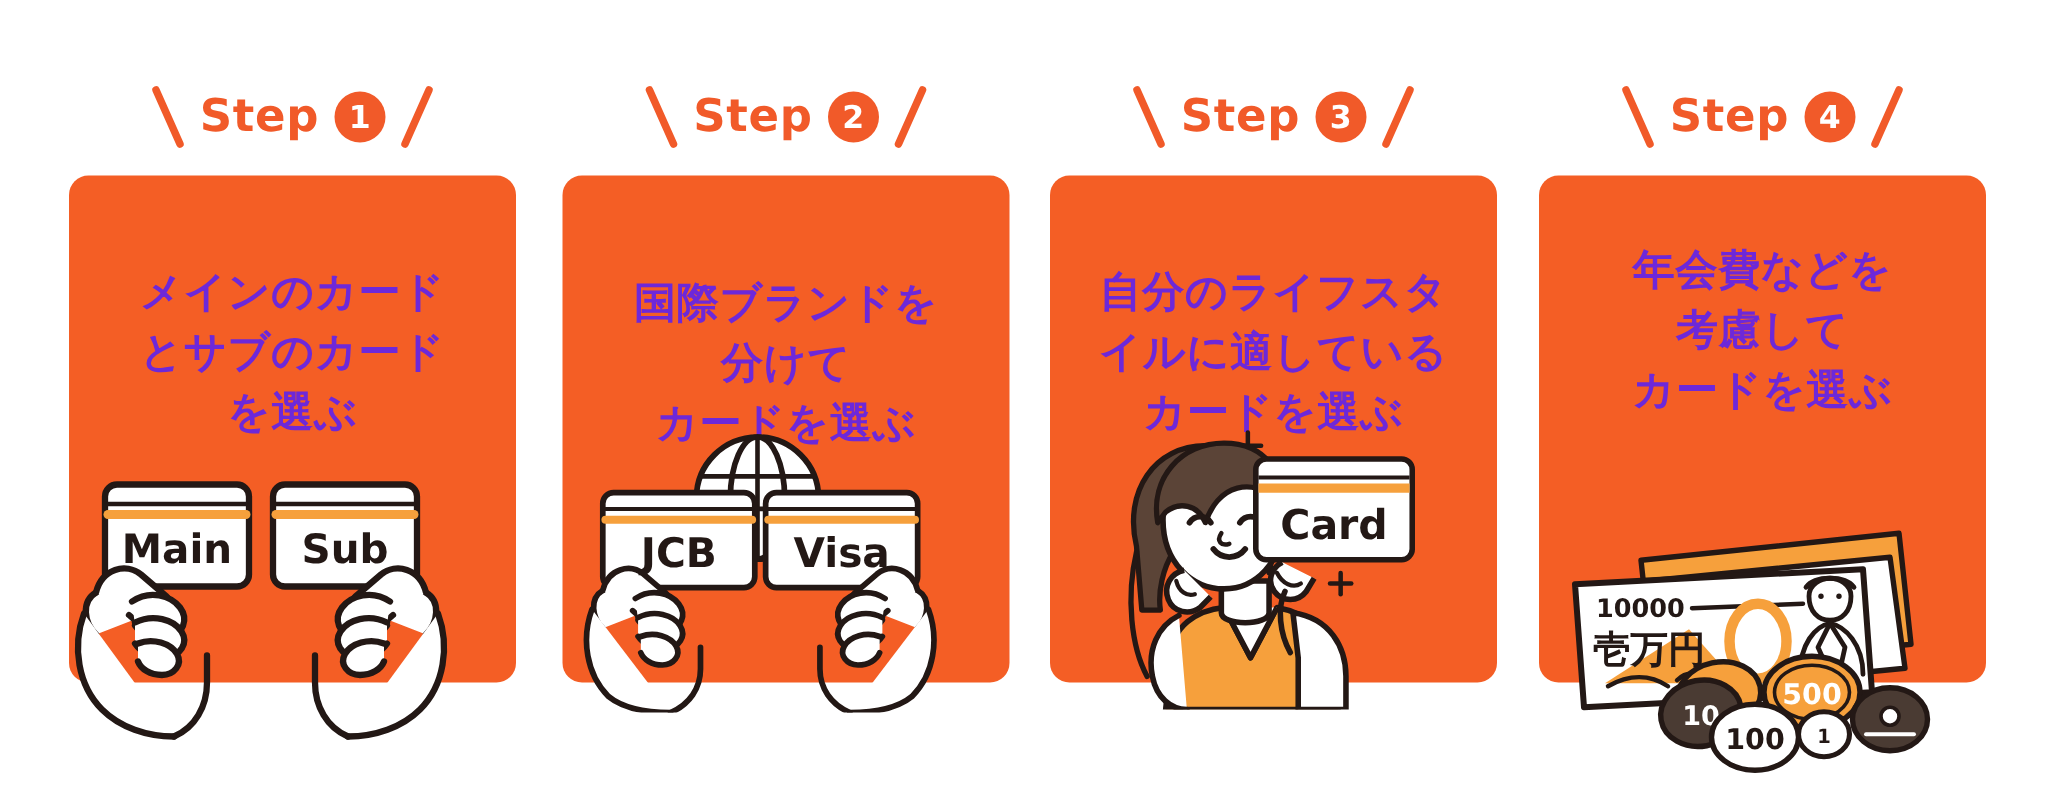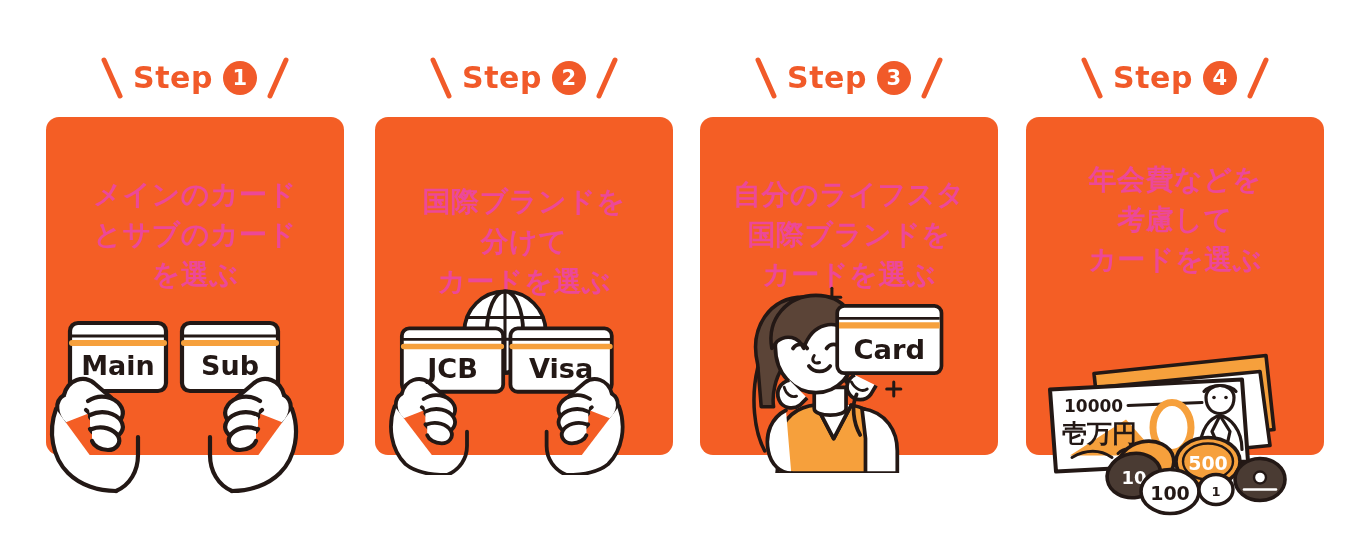--- a/index.html
+++ b/index.html
@@ -80,21 +80,21 @@
     height: 338px;
     background: #F45E25;
     border-radius: 13px;
   }
   .panel-text {
     position: absolute;
     top: 58px;
     left: 0;
     width: 298px;
     text-align: center;
-    color: #ec4899;
+    color: #6d28d9;
     font-size: 28px;
     font-weight: bold;
     line-height: 1.42;
     letter-spacing: 0.5px;
     font-family: "DejaVu Sans", sans-serif;
     white-space: pre-line;
   }
 
   
   .illo {
@@ -239,21 +239,21 @@
       <span class="step-num">3</span>
       <span class="slash">
         <svg viewBox="0 0 22 44">
             <line x1="19" y1="4" x2="3" y2="40" stroke="#F15A29" stroke-width="5" stroke-linecap="round"></line>
           </svg>
       </span>
     </div>
 
     <div class="panel"></div>
     <div class="panel-text" style="top:175px">自分のライフスタ
-国際ブランドを
+イルに適している
 カードを選ぶ</div>
 
     <div class="illo" style="bottom:42px;height:215px;left:5px">
       <svg viewBox="0 0 298 215">
 
         <g stroke="#231815" stroke-width="3.4" stroke-linecap="round" fill="none">
           <line x1="124" y1="6" x2="124" y2="26"></line>
             <line x1="114" y1="16" x2="134" y2="16"></line>
           <line x1="222" y1="34" x2="222" y2="52"></line>
             <line x1="213" y1="43" x2="231" y2="43"></line>

